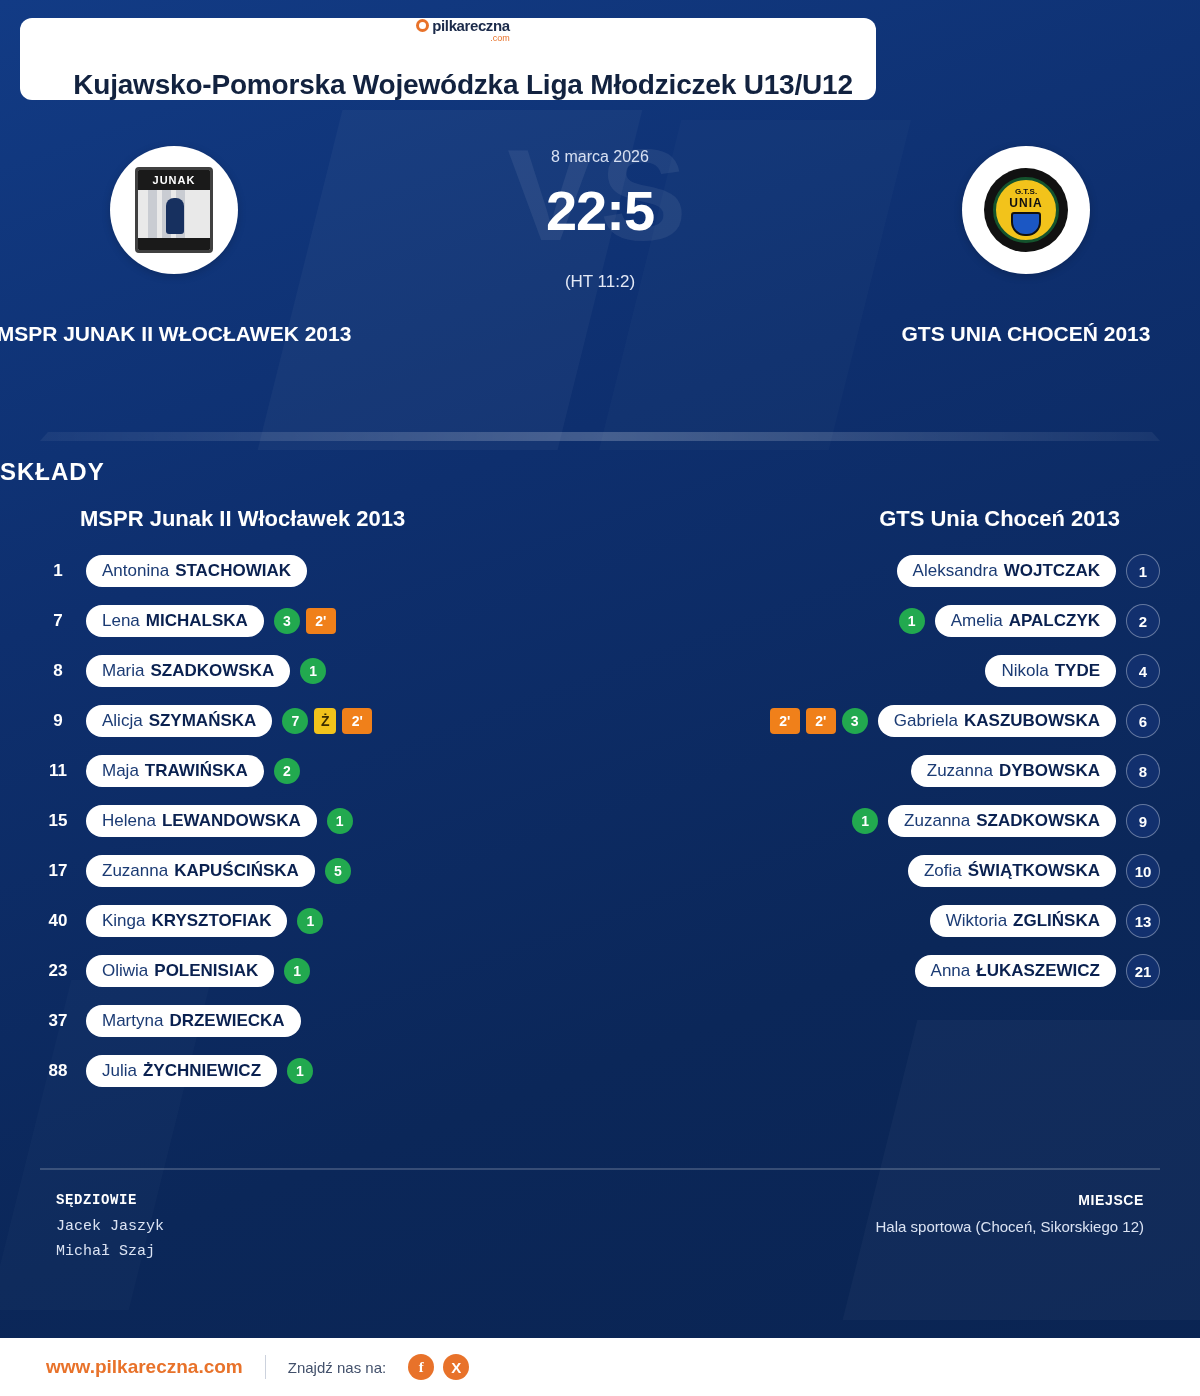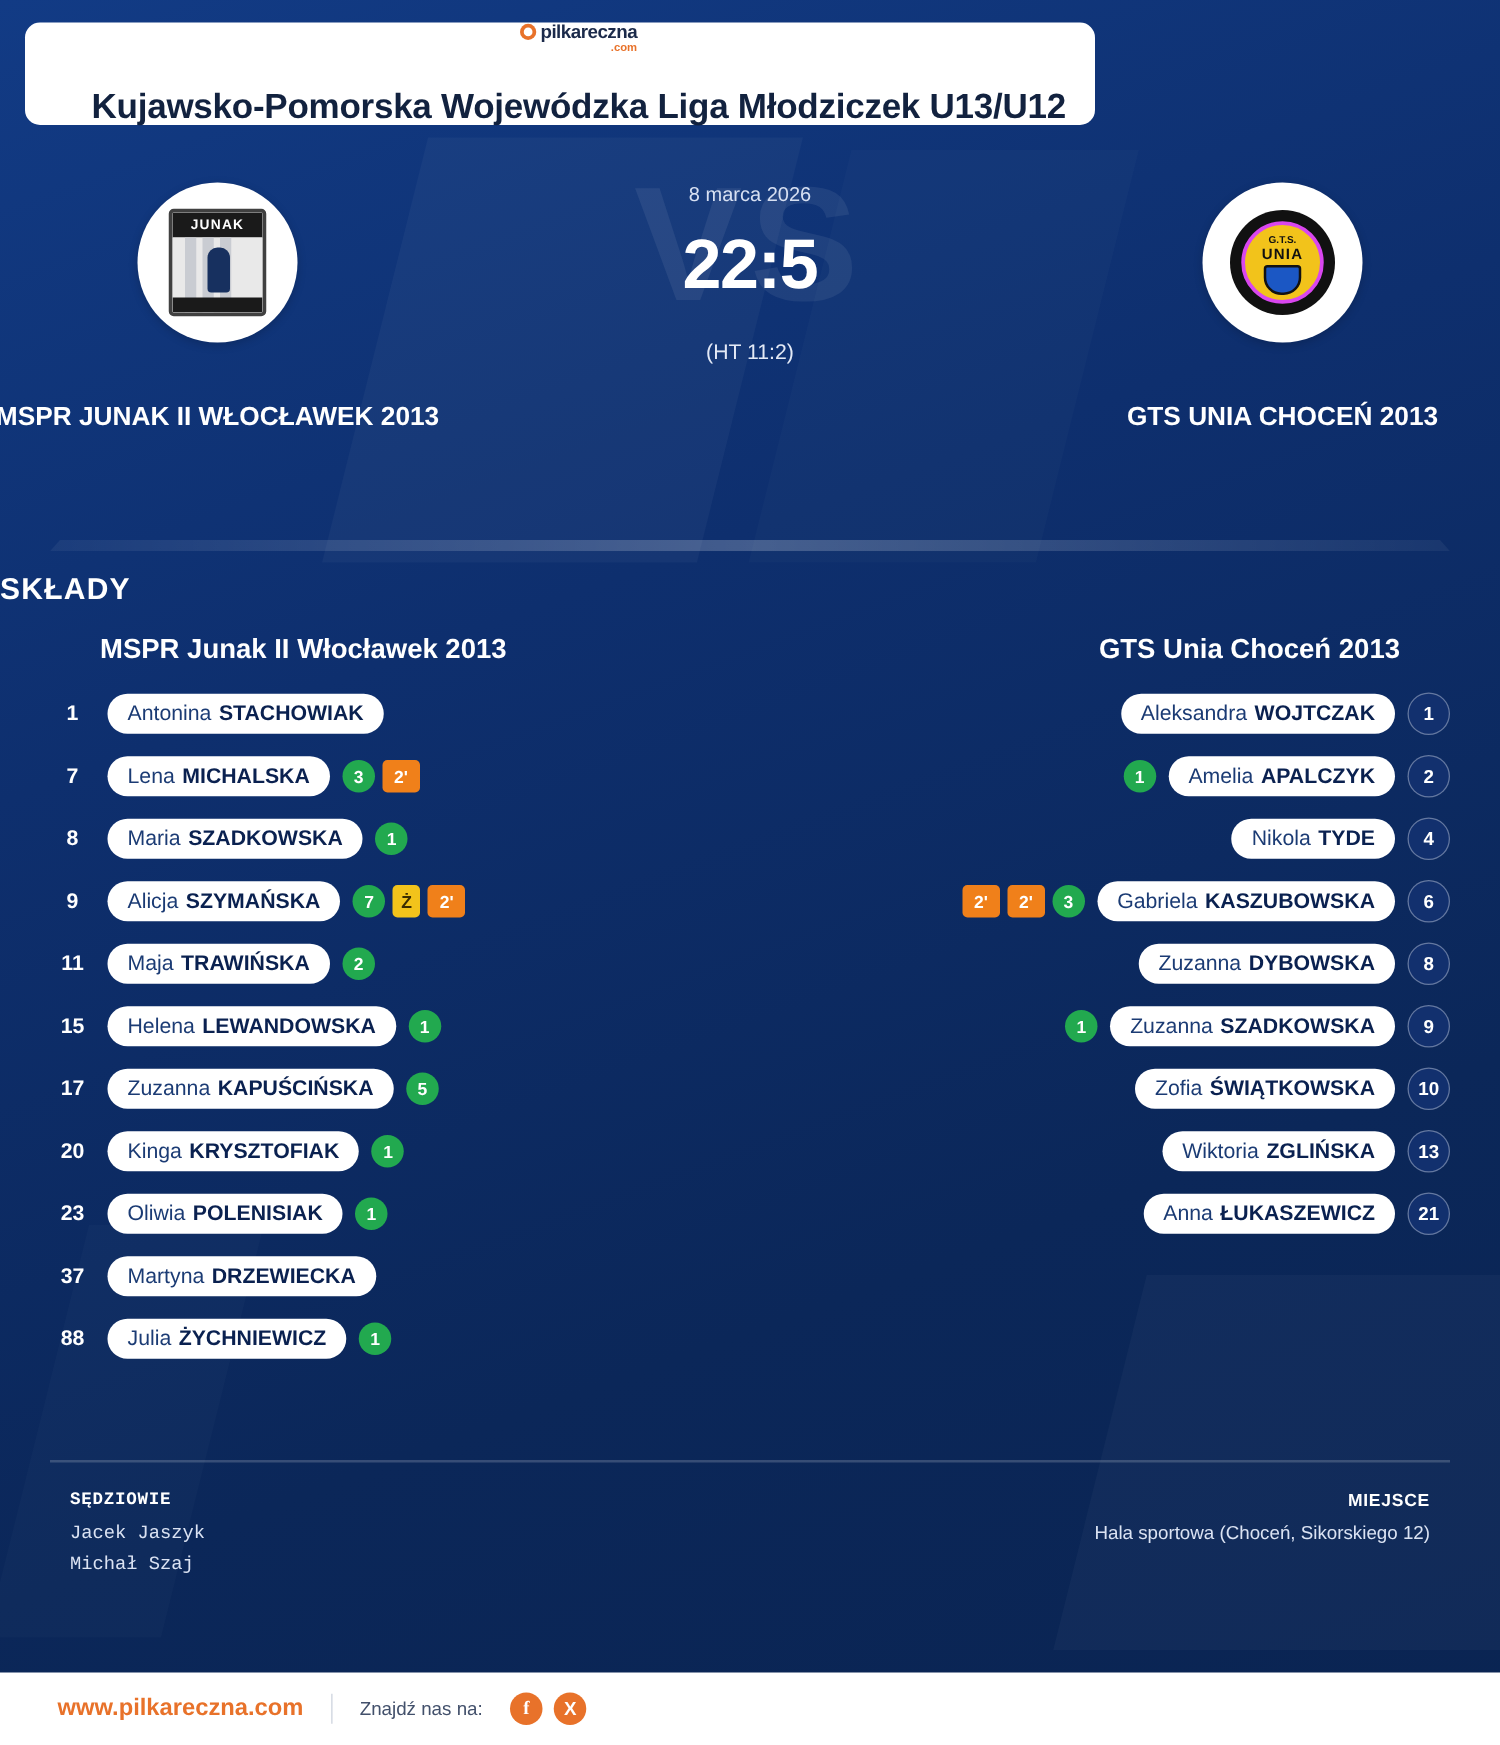--- a/index.html
+++ b/index.html
@@ -48,21 +48,21 @@
     width: 13px; height: 13px; border-radius: 50%;
     background: #e8722a;
     display:inline-block;
     position:relative;
   }
   .logo-ball:after{
     content:"";
     position:absolute; left:3px; top:3px; width:7px;height:7px;
     background:#fff; border-radius:50%;
   }
-  .logo-sub { font-size: 9px; color:#e8722a; font-weight:bold; align-self:flex-end; margin-top:1px;text-align:right;}
+  .logo-sub { font-size: 9px; color:#e8722a; font-weight:normal; align-self:flex-end; margin-top:1px;text-align:right;}
   .header-title {
     font-size: 28px;
     font-weight: bold;
     color: #12223f;
     letter-spacing: -0.2px;
   }
 
   
   .vs-watermark {
     position:absolute;
@@ -259,21 +259,21 @@
   }
   .crest-unia {
     width: 84px; height: 84px;
     border-radius: 50%;
     background:#111;
     display:flex;align-items:center;justify-content:center;
     position:relative;
   }
   .crest-unia .inner {
     width: 66px; height: 66px; border-radius: 50%;
-    background:#f2c31b; border:3px solid #d946ef;
+    background:#f2c31b; border:3px solid #14532d;
     display:flex;flex-direction:column;align-items:center;justify-content:center;
     position:relative; overflow:hidden;
   }
   .crest-unia .gts { font-size: 8px; font-weight:bold; color:#111; margin-top:2px;}
   .crest-unia .unia { font-size: 12px; font-weight:bold; color:#111; letter-spacing:1px;}
   .crest-unia .shield {
     width: 30px; height: 24px; background:#1b57c4;
     border: 2px solid #111;
     border-radius: 3px 3px 14px 14px;
     margin-top: 2px;
@@ -402,21 +402,21 @@
             <div class="num">17</div>
             <div class="pill">
               <span class="first">Zuzanna</span>
               <span class="last">KAPUŚCIŃSKA</span>
             </div>
             <div class="events">
               <div class="ev goal">5</div>
             </div>
           </div>
           <div class="player-row">
-            <div class="num">20</div>
+            <div class="num">40</div>
             <div class="pill">
               <span class="first">Kinga</span>
               <span class="last">KRYSZTOFIAK</span>
             </div>
             <div class="events">
               <div class="ev goal">1</div>
             </div>
           </div>
           <div class="player-row">
             <div class="num">23</div>

